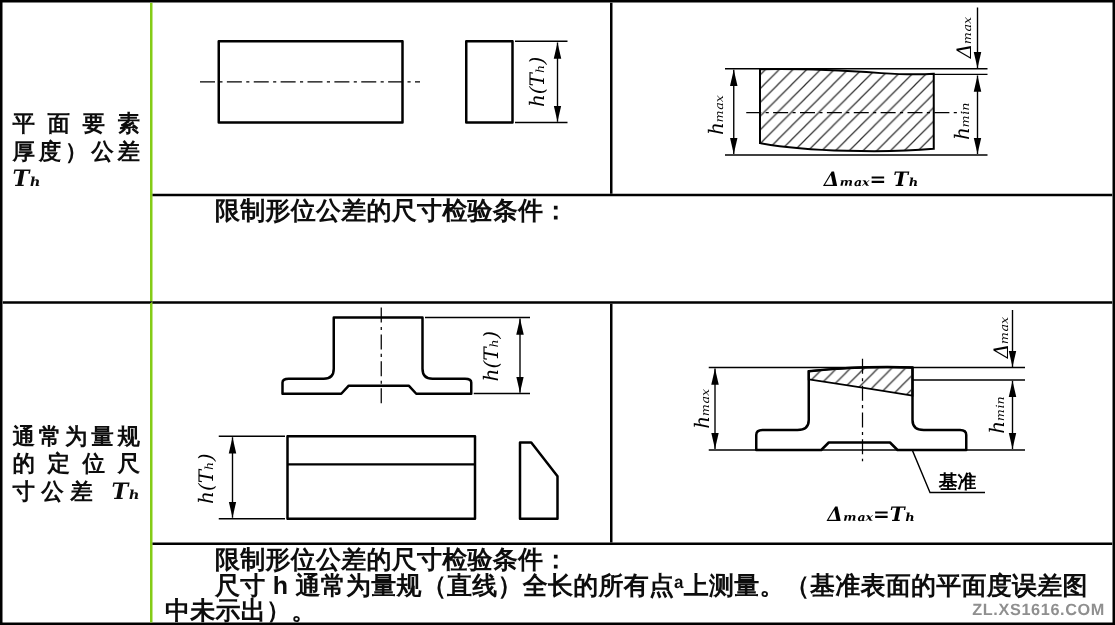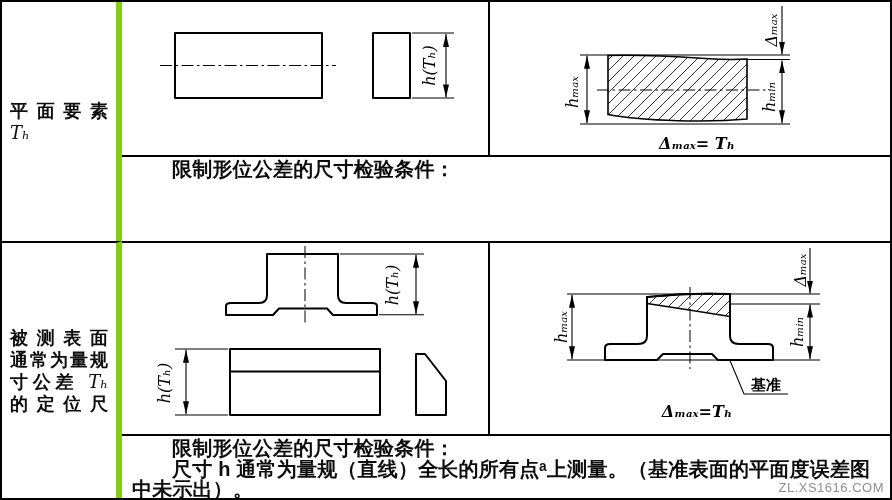--- a/index.html
+++ b/index.html
@@ -6,54 +6,55 @@
   .sheet{
     position:relative;width:892px;height:500px;background:#fff;
     border:2px solid #000;box-sizing:border-box;
     font-family:"Liberation Sans","DejaVu Sans",sans-serif;color:#0d0d0d;overflow:hidden;
   }
   .trow{display:grid;grid-template-columns:120px 1fr;}
   .trow-1{height:239px;}
   .trow-2{height:255px;}
   .trow-2 > *{border-top:2px solid #000;}
   .hcell{
-    border-right:6px solid #84cc16;display:flex;flex-direction:column;justify-content:center;
+    border-right:2px solid #84cc16;display:flex;flex-direction:column;justify-content:center;
     padding:0 8px;box-sizing:border-box;font-weight:bold;font-size:18px;line-height:22px;
   }
   .hline{text-align:justify;text-align-last:justify;white-space:nowrap;}
   .hline.hlast{text-align-last:justify;}
-  .mvar{font-family:"DejaVu Serif",serif;font-style:italic;font-weight:normal;}
+  .mvar{font-family:"DejaVu Serif",serif;font-style:italic;font-weight:bold;}
   .ccell{display:flex;flex-direction:column;min-width:0;}
   .drawings{display:grid;grid-template-columns:366px 1fr;border-bottom:2px solid #000;}
   .dcell{position:relative;}
   .dcell.right{border-left:2px solid #000;}
   .trow-1 .dcell{height:153px;}
   .trow-2 .dcell{height:191px;}
   .dcell svg{display:block;width:100%;height:100%;}
   .notes{flex:1;padding:2px 10px 0 10px;font-weight:bold;font-size:20px;line-height:20.5px;overflow:hidden;}
   .notes p{margin:0;text-indent:2em;letter-spacing:0.2px;}
-  .watermark{position:absolute;right:6px;bottom:3px;font-size:13px;color:#8f8f8f;font-weight:normal;letter-spacing:0.5px;}
+  .watermark{position:absolute;right:6px;bottom:3px;font-size:13px;color:#8f8f8f;font-weight:bold;letter-spacing:0.5px;}
   
   .outline{fill:none;stroke:#000;stroke-width:2;stroke-linejoin:round;}
   .mid{fill:none;stroke:#000;stroke-width:1.8;}
   .thin{fill:none;stroke:#000;stroke-width:1.1;}
   .cl{stroke-dasharray:12 3.5 2.5 3.5;stroke-width:1;}
   .dimlab{font-family:"DejaVu Serif",serif;font-style:italic;font-size:16px;fill:#000;}
   .formula{font-family:"DejaVu Serif",serif;font-style:italic;font-size:16px;fill:#000;font-weight:bold;}
   .cjklab{font-family:"Liberation Sans","DejaVu Sans",sans-serif;font-weight:bold;font-size:15px;fill:#000;}
   .hatched{fill:url(#hatch);stroke:#000;stroke-width:1.6;}
 </style>
 </head>
 <body>
 
 <div class="sheet">
 
   <div class="trow trow-1">
     <div class="hcell">
       <div class="hline">平面要素</div>
+      <div class="hline">厚度）公差</div>
       <div class="hline hlast"><span></span><span class="mvar">Tₕ</span></div>
     </div>
 
     <div class="ccell">
       <div class="drawings">
 
         <div class="dcell">
           <svg viewBox="0 0 366 153">
             <defs>
               <marker id="arr" markerUnits="userSpaceOnUse" markerWidth="14" markerHeight="8" refX="13" refY="4" orient="auto-start-reverse">
@@ -91,24 +92,23 @@
       </div>
 
       <div class="notes">
         <p>限制形位公差的尺寸检验条件：</p>
       </div>
     </div>
   </div>
 
   <div class="trow trow-2">
     <div class="hcell">
-      <div class="hline">被测表面</div>
       <div class="hline">通常为量规</div>
+      <div class="hline">的定位尺</div>
       <div class="hline hlast"><span>寸公差 </span><span class="mvar">Tₕ</span></div>
-      <div class="hline">的定位尺</div>
     </div>
 
     <div class="ccell">
       <div class="drawings">
 
         <div class="dcell">
           <svg viewBox="0 0 366 191">
 
             <path d="M104,72 V63 Q104,60 109,60 H137 Q145,60 145,52 V11 H216 V52 Q216,60 224,60 H250 Q255,60 255,63 V72 H211 L205,65.5 H157 L151,72 Z" class="outline"></path>
             <path d="M183,3 V80" class="thin cl"></path>

